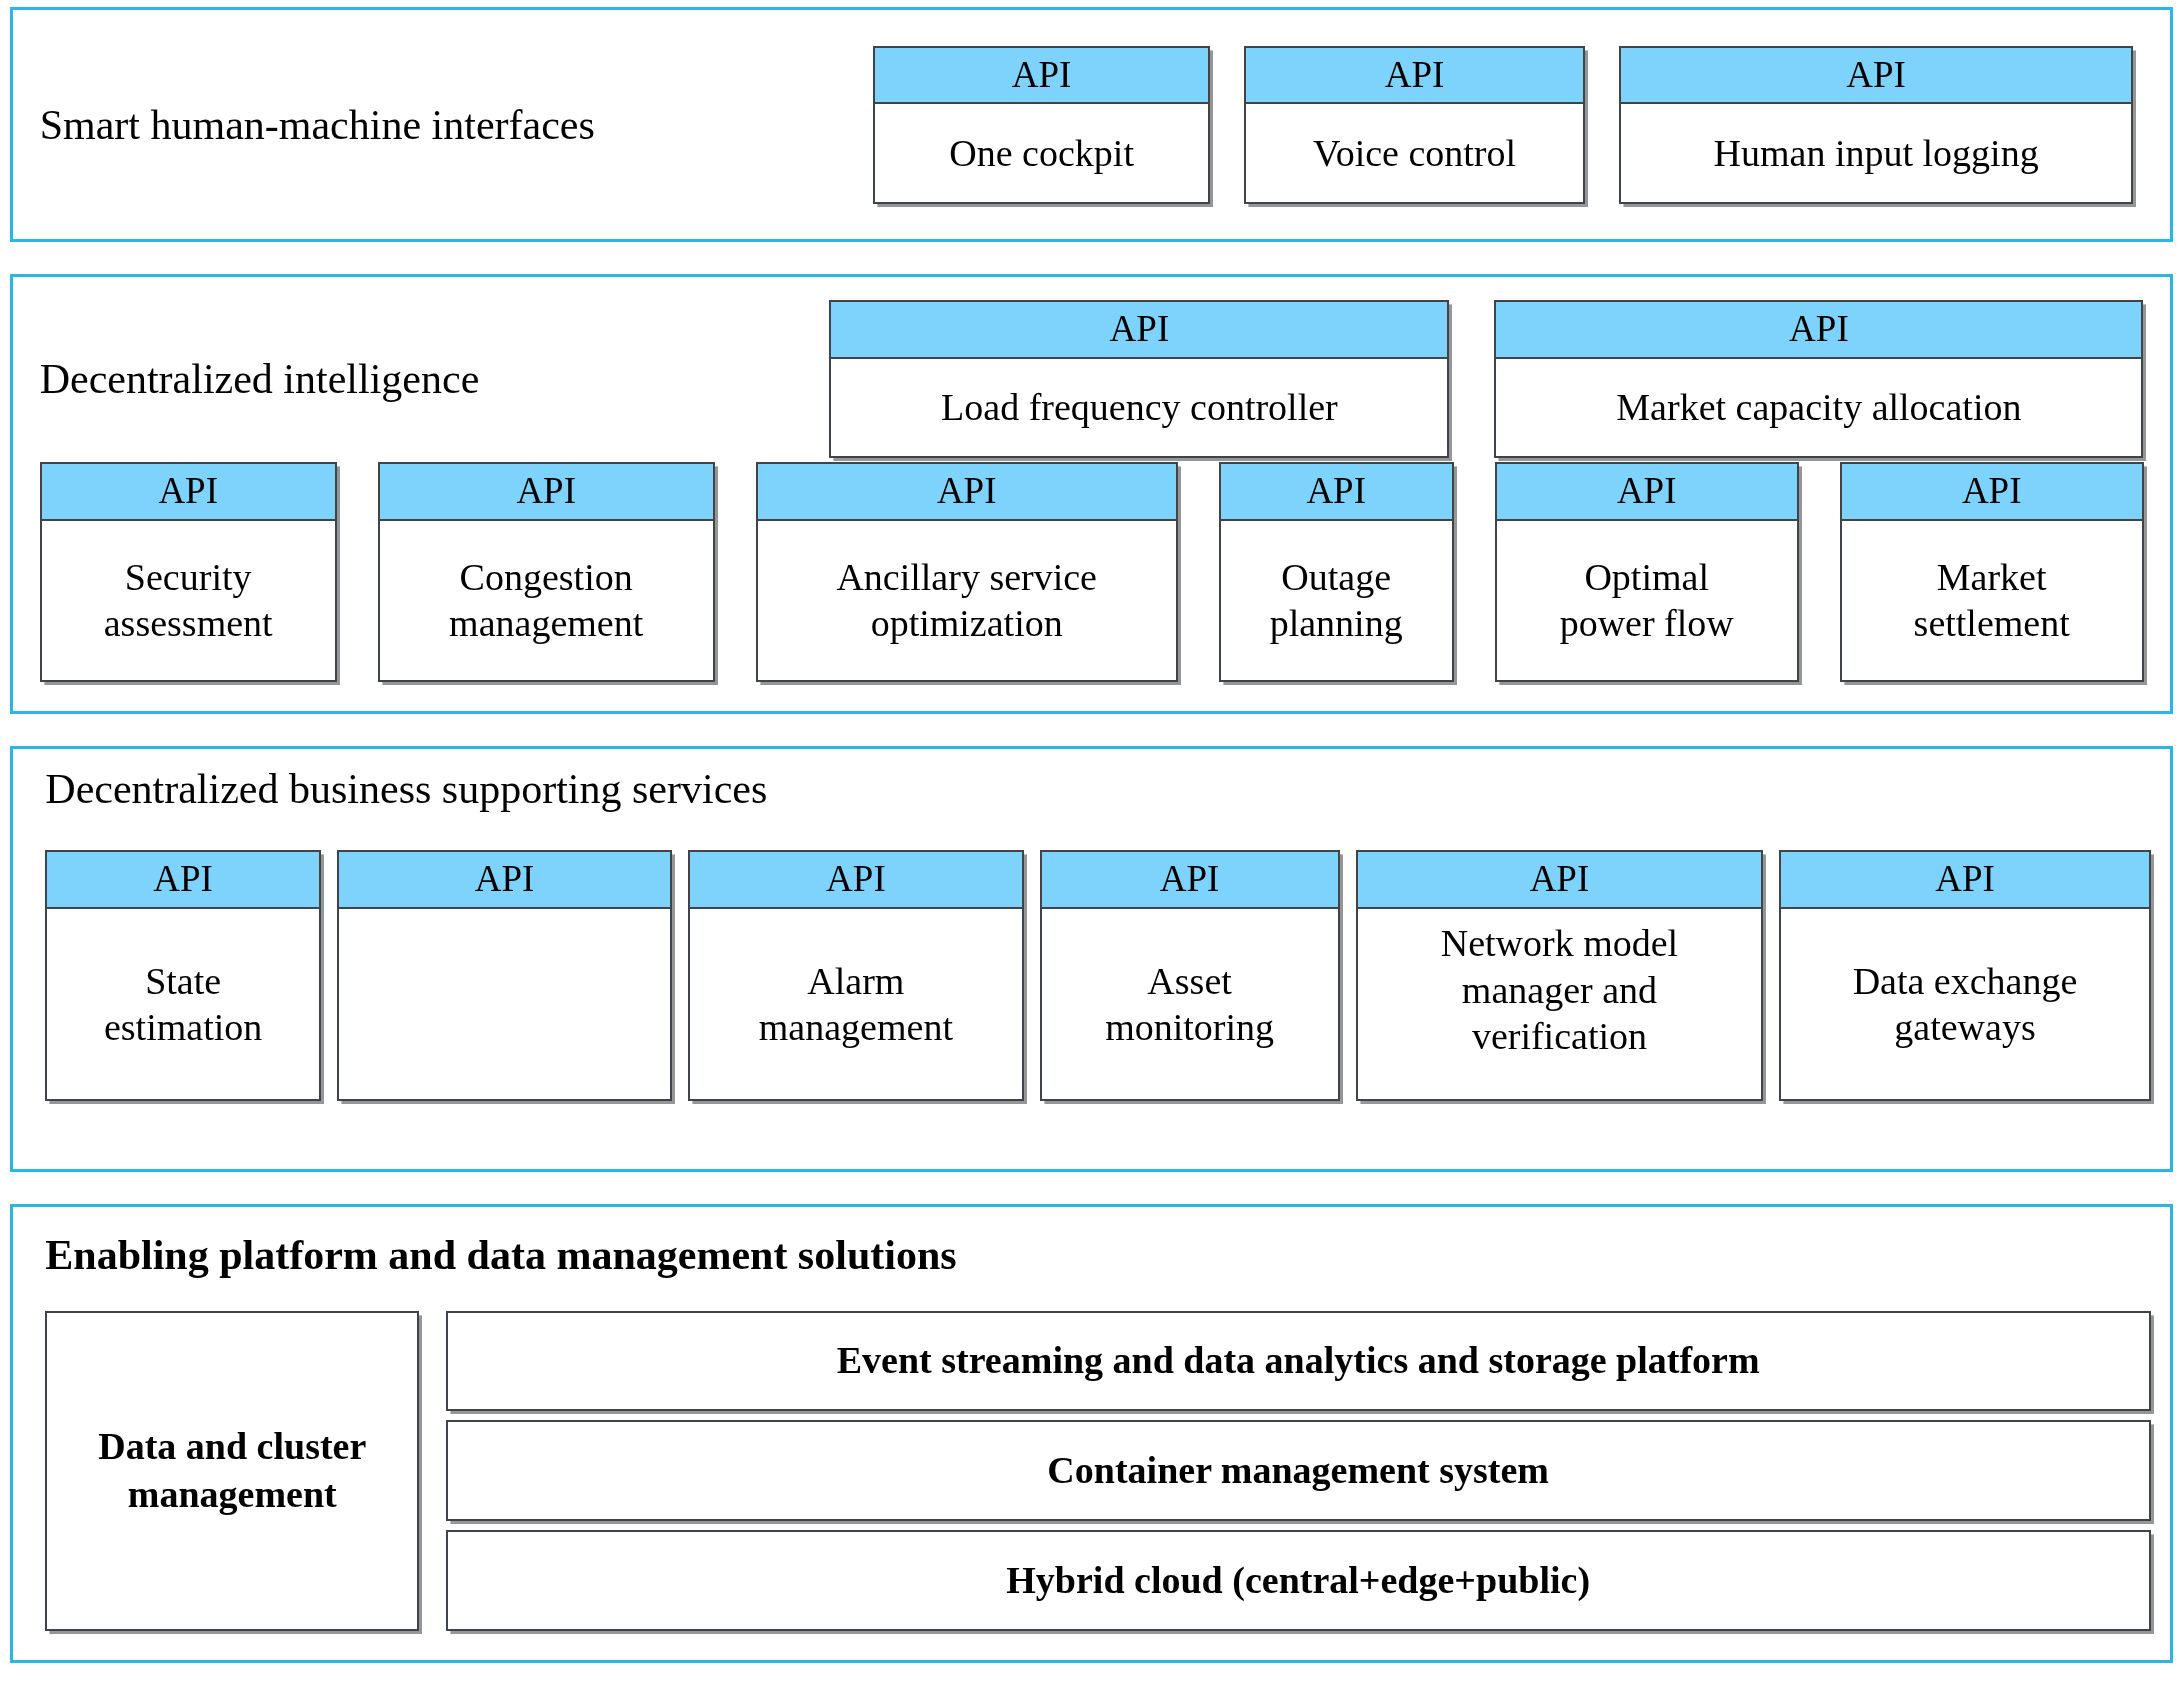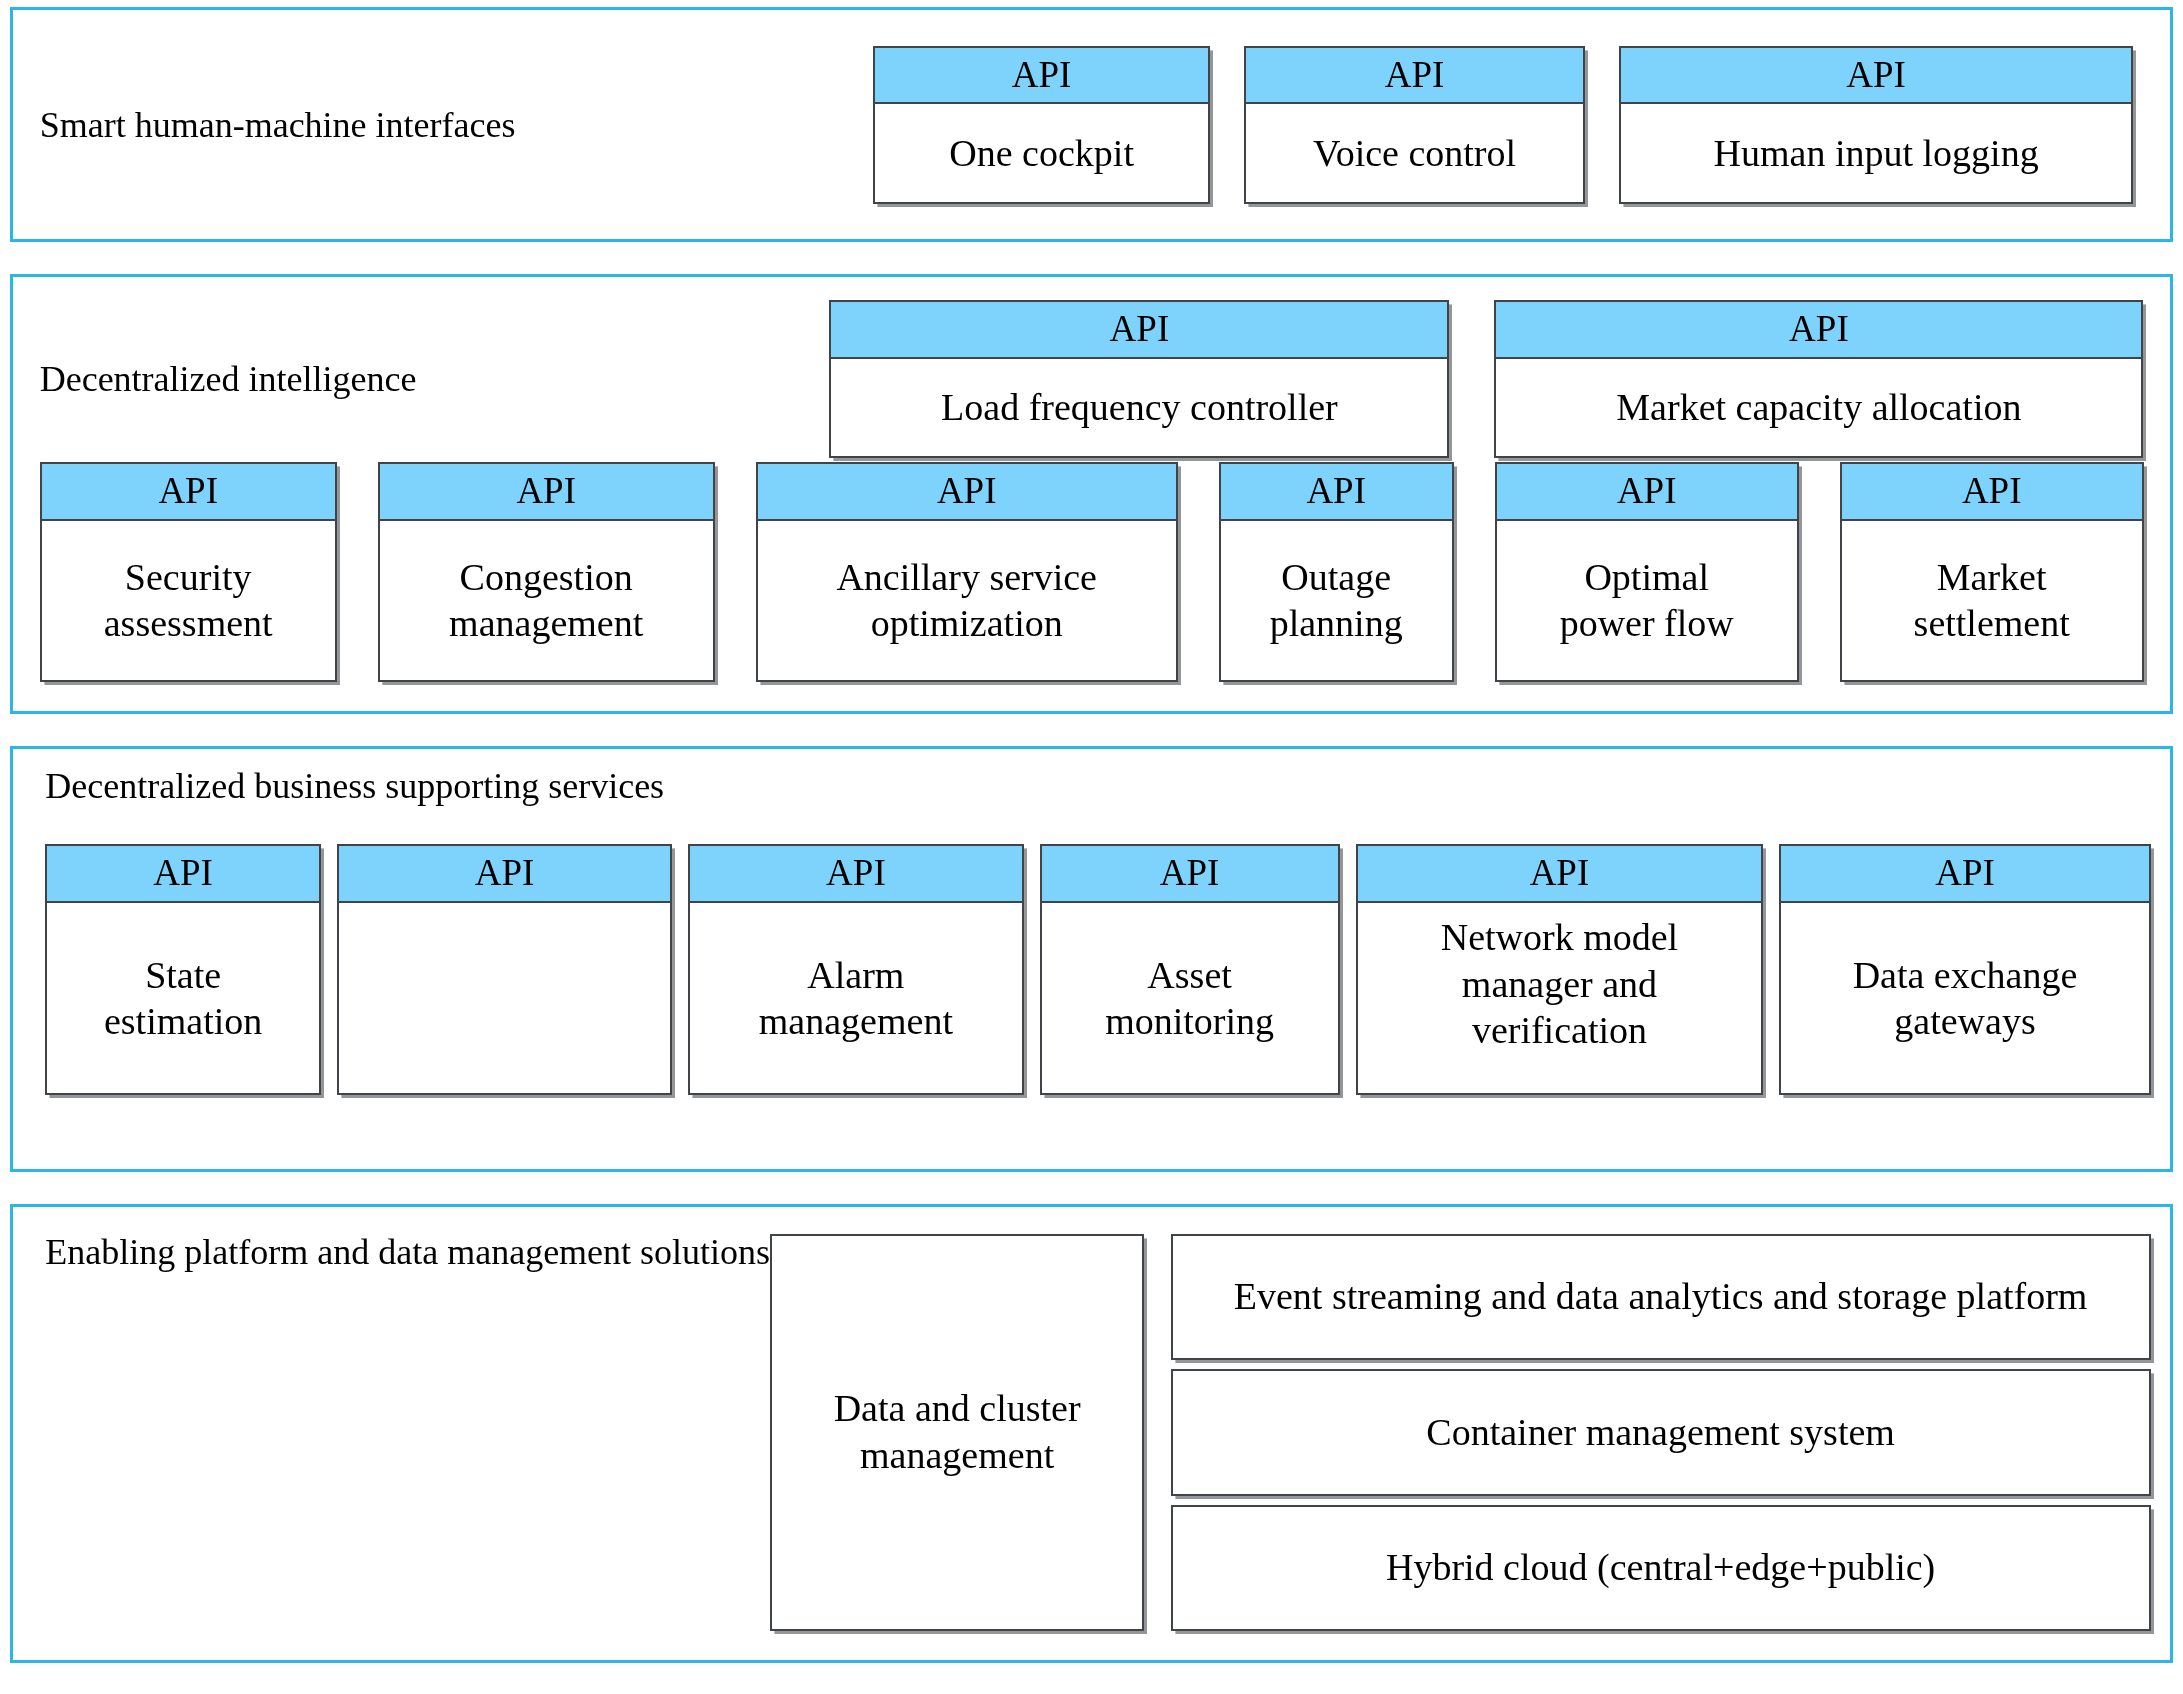--- a/index.html
+++ b/index.html
@@ -34,21 +34,21 @@
   }
   .layer + .layer { margin-top: 32px; }
 
   .layer-1 { height: 235px; }
   .layer-2 { height: 440px; }
   .layer-3 { height: 426px; }
   .layer-4 { height: 459px; }
 
   
   .layer-title {
-    font-size: 36px;
+    font-size: 42px;
     line-height: 1;
     white-space: nowrap;
     color: #000000;
   }
 
   
   .api-box {
     box-sizing: border-box;
     border: 2.9px solid #404448;
     background: #ffffff;
@@ -173,20 +173,22 @@
   .box-asset      { width: 307px; }
   .box-netmodel   { width: 417px; }
   .box-data-exch  { width: 380px; }
 
   
   .l4-inner {
     height: 100%;
     box-sizing: border-box;
     padding: 26.4px 19px 22px 32px;
     display: flex;
+    flex-direction: column;
+    font-weight: bold;
   }
   .l4-title { margin-bottom: 35px; }
   .l4-content {
     display: flex;
     gap: 26.4px;
     flex: 1 1 auto;
     padding-bottom: 7.3px;
   }
   .box-datacluster {
     width: 374px;

